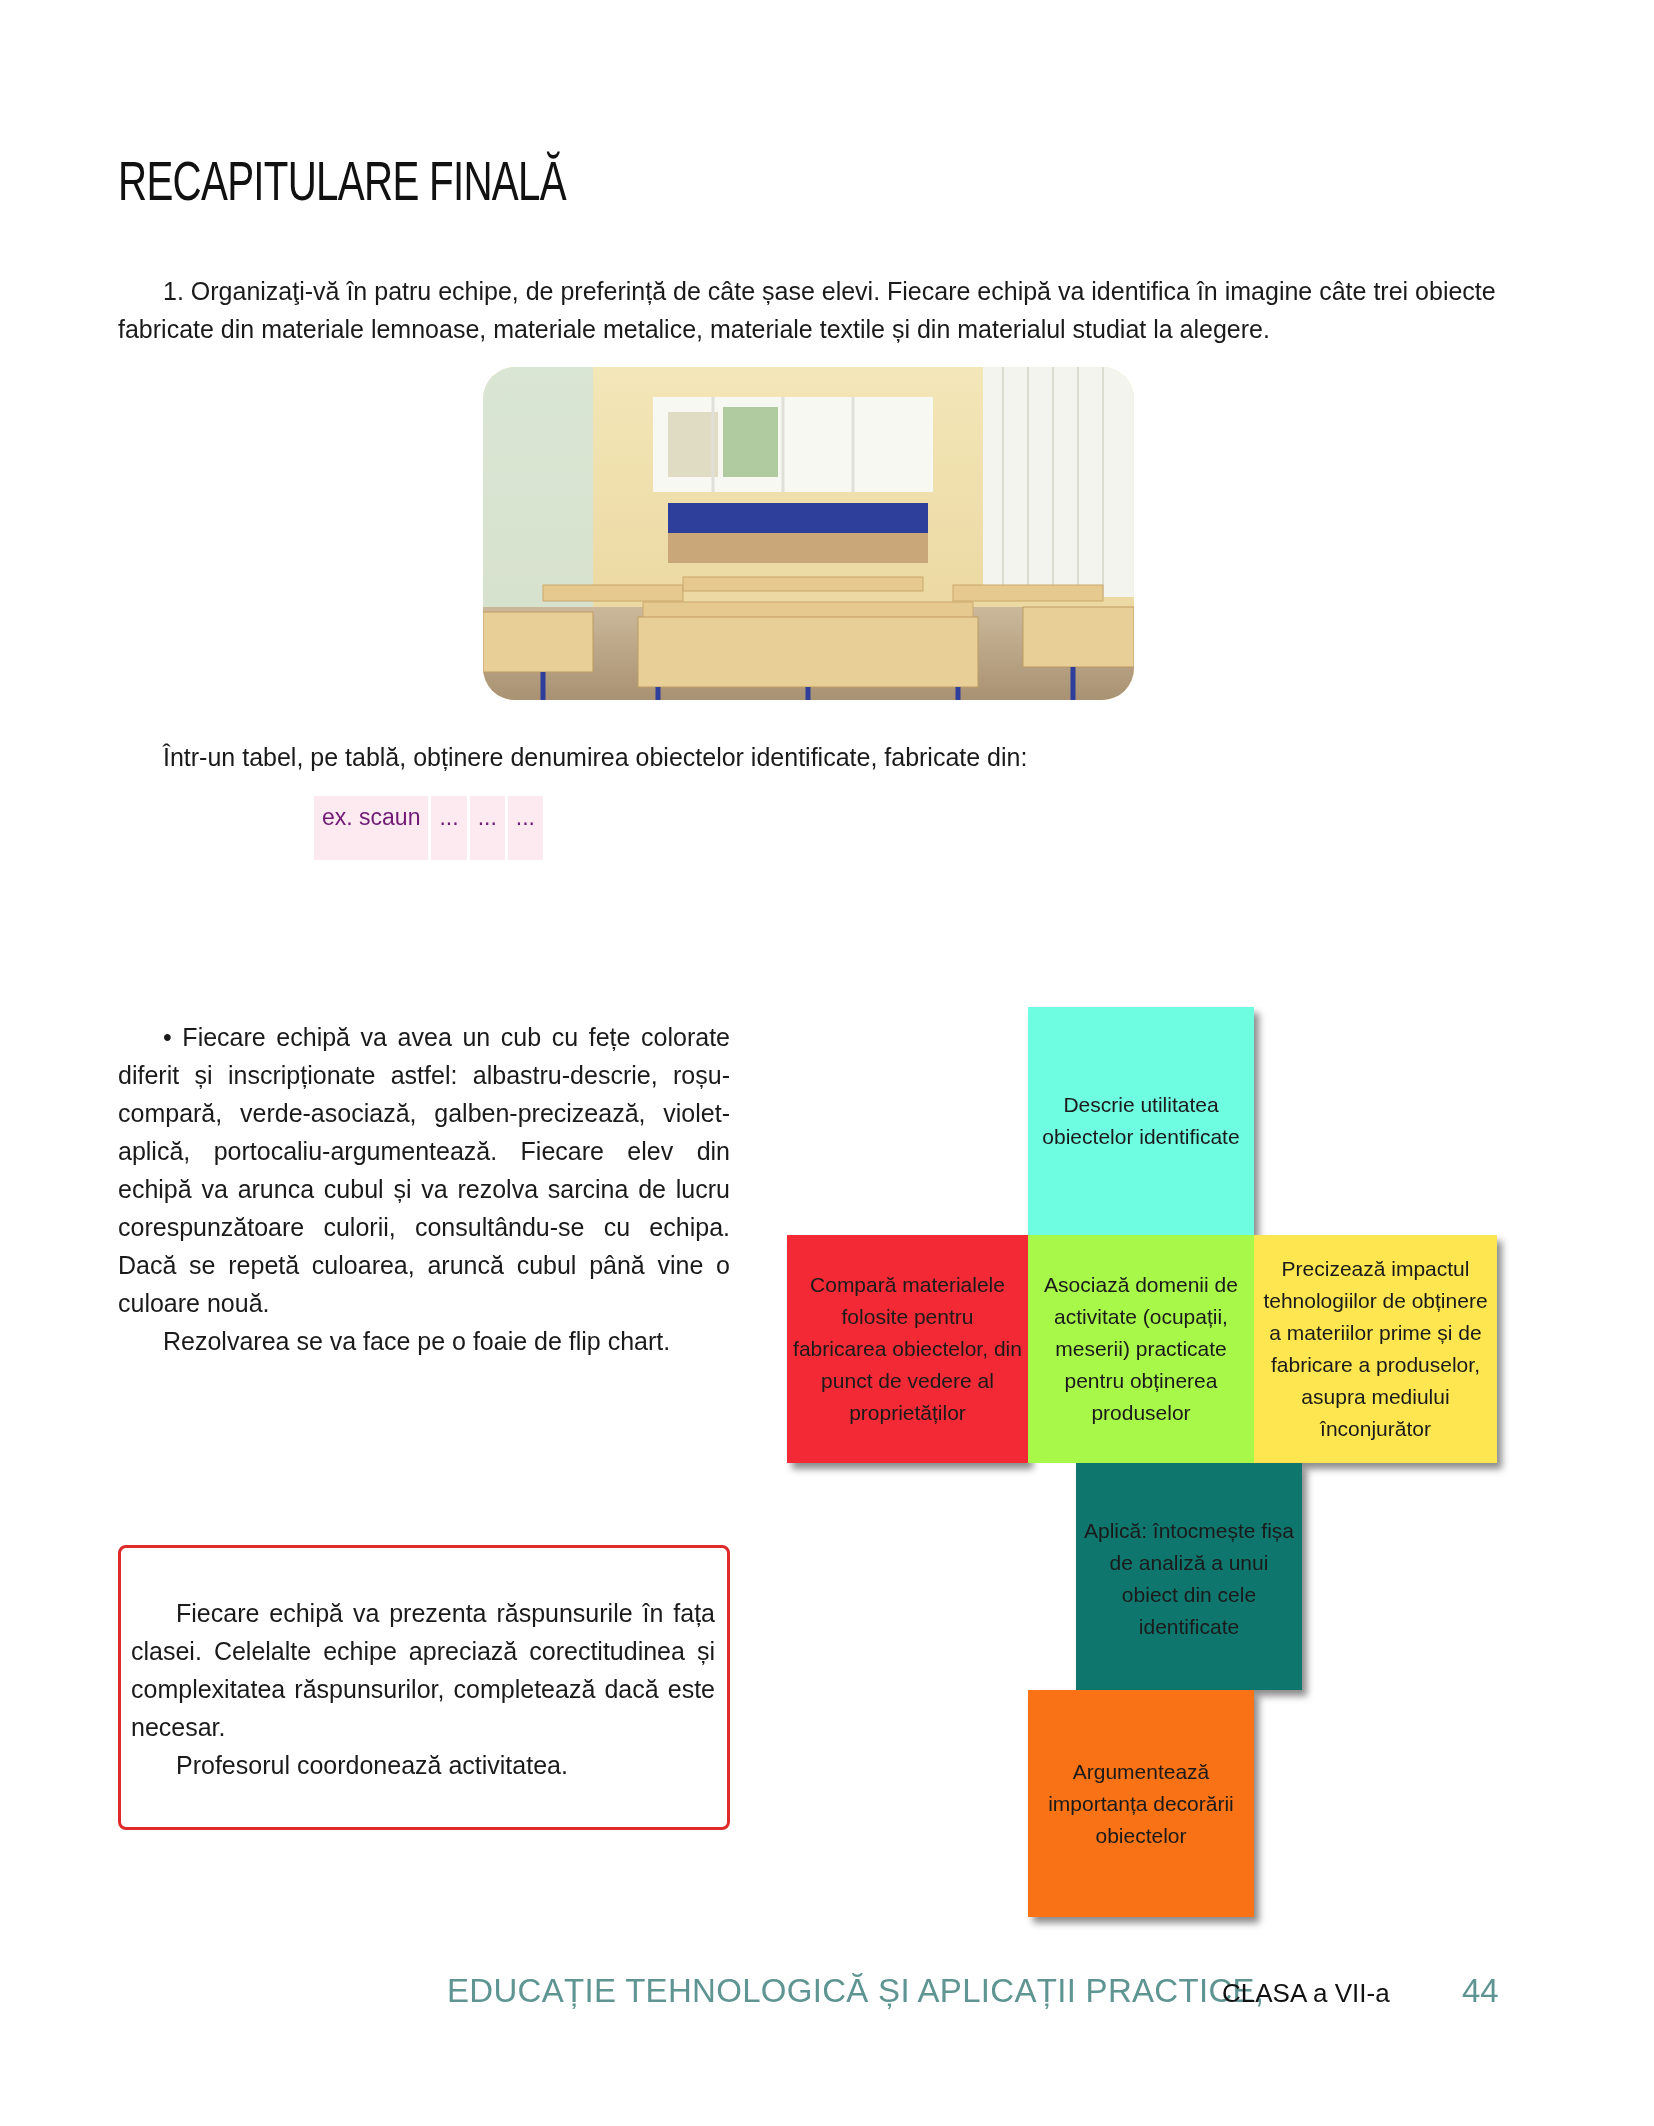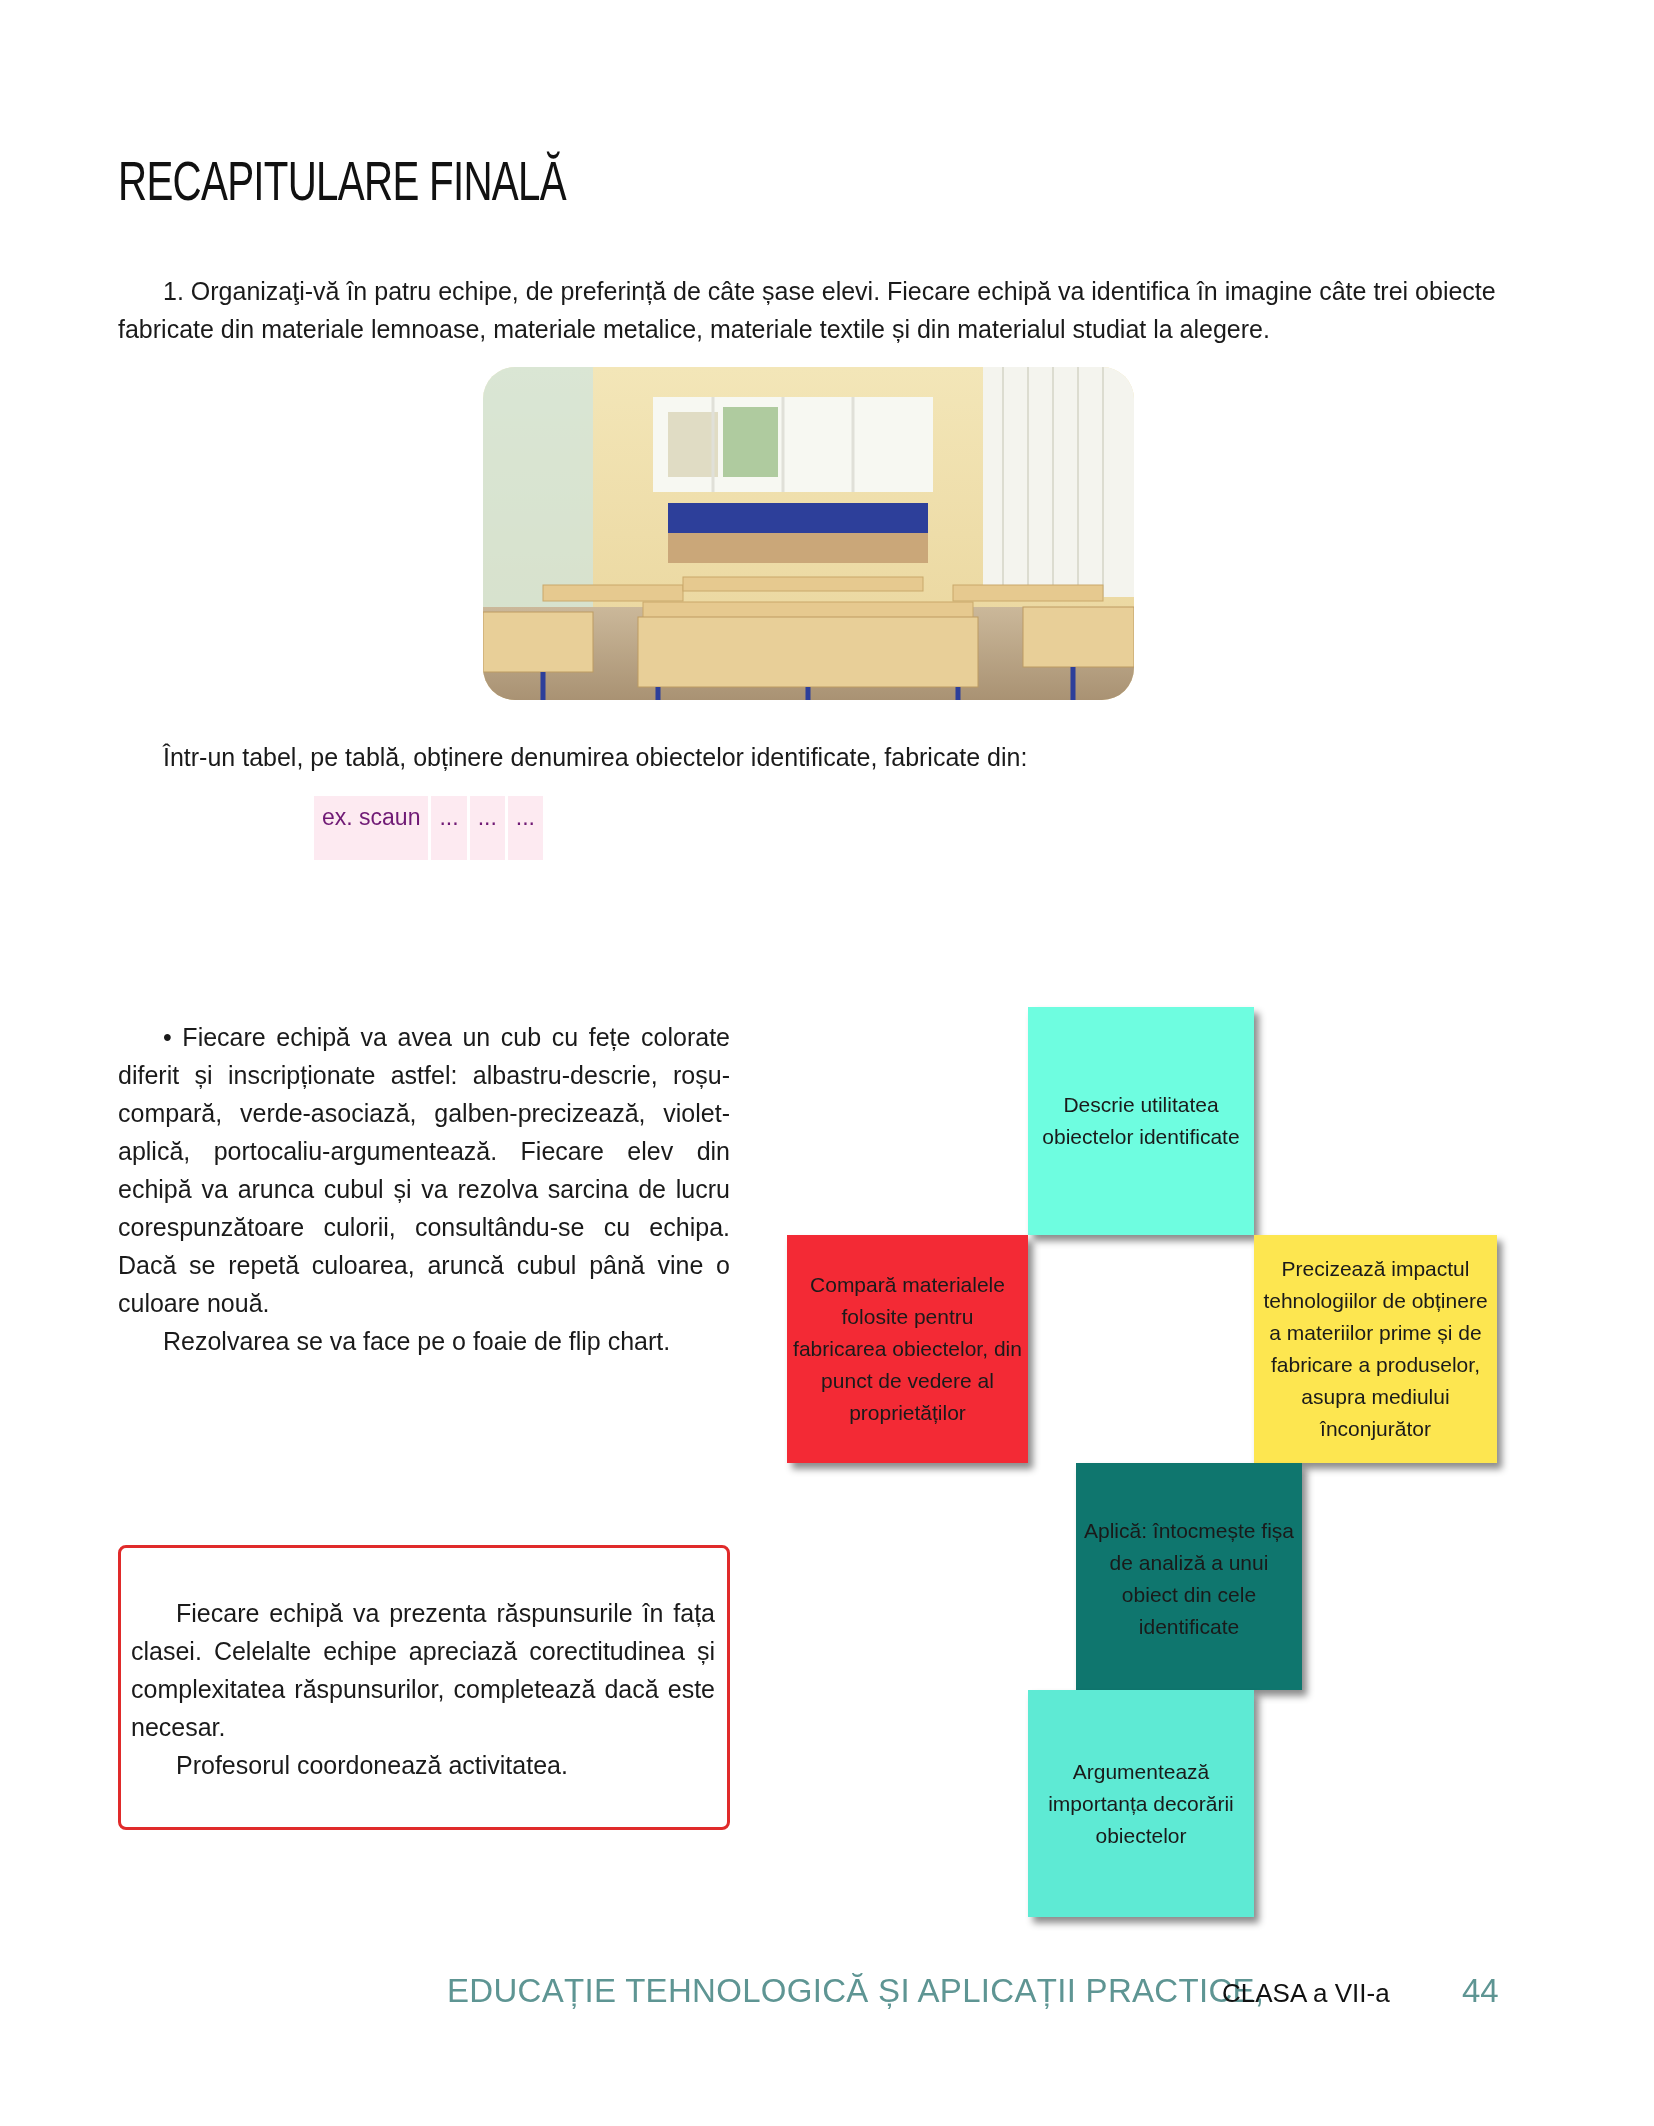--- a/index.html
+++ b/index.html
@@ -125,22 +125,25 @@
   </div>
   <div class="cube-face" style="left:787px;top:1235px;width:241px;height:228px;background:#f32a35;">
     <span>Compară  materialele folosite pentru fabricarea obiectelor, din punct de vedere al proprietăților</span>
   </div>
   <div class="cube-face" style="left:1254px;top:1235px;width:243px;height:228px;background:#fde650;">
     <span>Precizează  impactul tehnologiilor de obținere a materiilor prime și de fabricare a produselor, asupra mediului înconjurător</span>
   </div>
   <div class="cube-face" style="left:1076px;top:1463px;width:226px;height:227px;background:#0f766e;align-items:flex-start;text-align:center;">
     <span style="padding-top:52px;">Aplică: întocmește fișa de analiză a unui obiect din cele identificate</span>
   </div>
-  <div class="cube-face" style="left:1028px;top:1690px;width:226px;height:227px;background:#5eead4;">
+  <div class="cube-face" style="left:1028px;top:1690px;width:226px;height:227px;background:#f97316;">
     <span>Argumentează importanța decorării obiectelor</span>
+  </div>
+  <div class="cube-face" style="left:1028px;top:1235px;width:226px;height:228px;background:#a8f84a;box-shadow:none;">
+    <span>Asociază domenii de activitate (ocupații, meserii) practicate pentru  obținerea produselor</span>
   </div>
 </div>
 
 <div class="abs box">
   <p class="first">Fiecare echipă va prezenta răspunsurile în fața clasei. Celelalte echipe apreciază corectitudinea și complexitatea răspunsurilor, completează dacă este necesar.</p>
   <p class="first">Profesorul coordonează activitatea.</p>
 </div>
 
 <div class="abs footer-main">EDUCAȚIE TEHNOLOGICĂ ȘI APLICAȚII PRACTICE,</div>
 <div class="abs footer-class">CLASA a VII-a</div>

